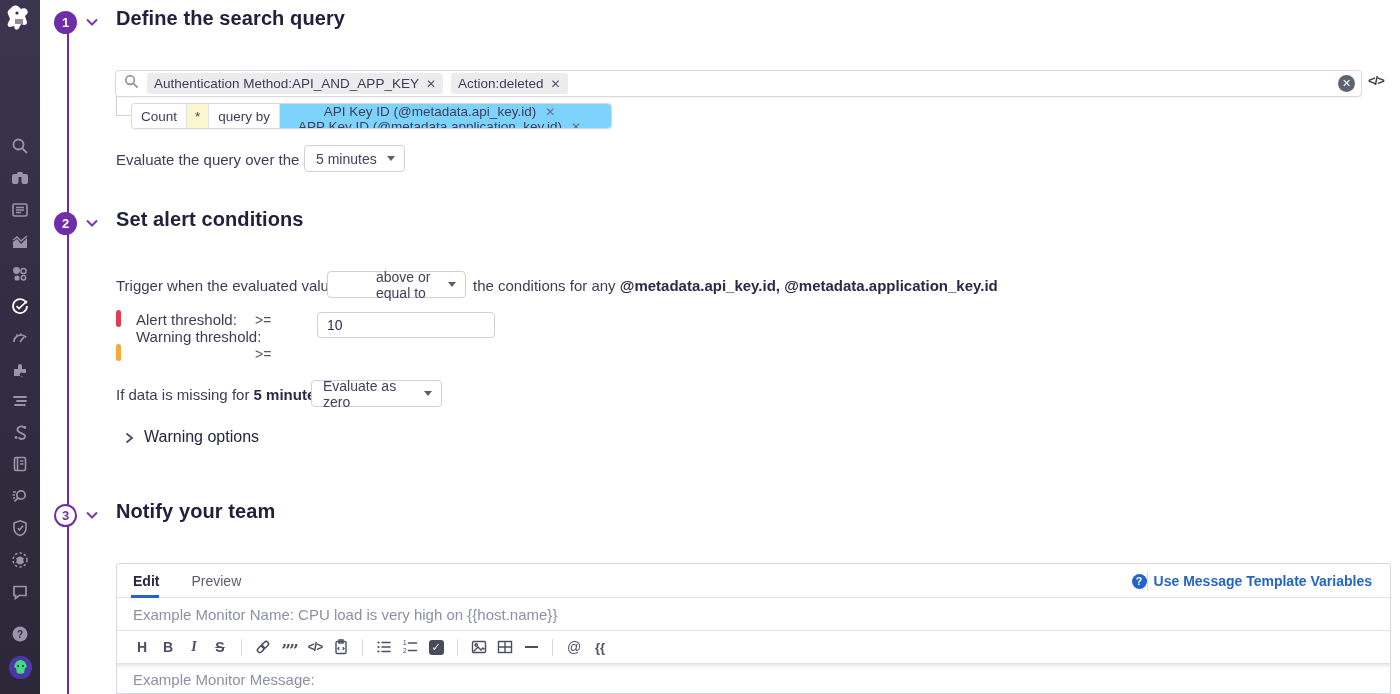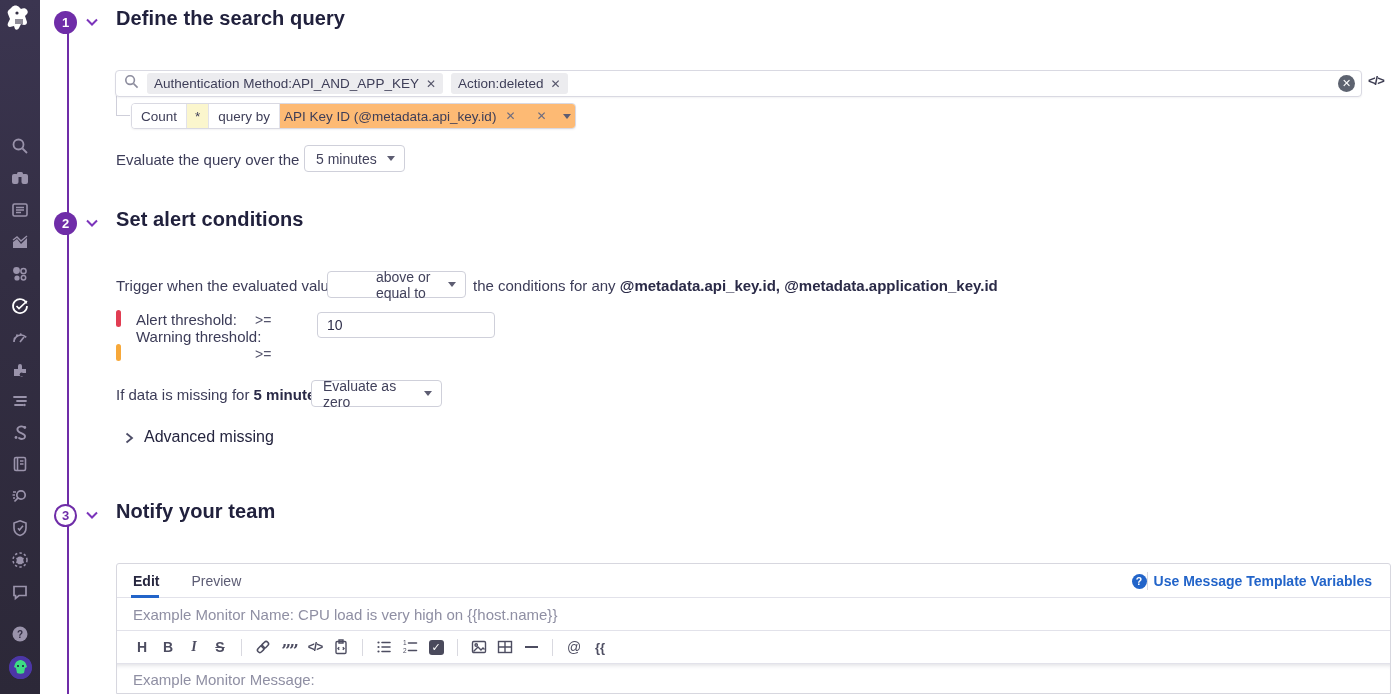--- a/index.html
+++ b/index.html
@@ -42,21 +42,21 @@
     color:#3d3d52; letter-spacing:-1px; cursor:pointer; z-index:2;}
 
   .elbow { position:absolute; left:116px; top:96px; width:14px; height:20px;
     border-left:1px solid #cfcfda; border-bottom:1px solid #cfcfda; z-index:1; }
   .grouprow { position:absolute; left:131px; top:103px; height:26px; display:flex;
     border:1px solid #d9d9e2; border-radius:4px; overflow:hidden; background:#fff;
     box-shadow:0 1px 2px rgba(40,40,70,.06); z-index:2; align-items:stretch; }
   .seg { display:flex; align-items:center; padding:0 9px; font-size:13.5px; color:#3e3e58;
     border-right:1px solid #e2e2ea; background:#fff; white-space:nowrap; }
   .seg.star { background:#fbf6cd; padding:0 8px; }
-  .seg.pink { background:#fdba74; border-right:none; padding:0 4px; }
+  .seg.pink { background:#7dd3fc; border-right:none; padding:0 18px;flex-direction:column; }
   .ptag { display:inline-flex; align-items:center; font-size:13.5px; color:#3e3e58; white-space:nowrap; }
   .ptag .x { margin:0 12px 0 9px; color:#6b6b80; font-size:12px; cursor:pointer; }
   .caret { width:0; height:0; border-left:4.5px solid transparent; border-right:4.5px solid transparent;
     border-top:5px solid #5d5d72; margin-left:4px; flex:none;}
 
   .row-text { position:absolute; font-size:15px; color:#3c3c58; z-index:2;}
   .dropdown { position:absolute; height:27px; border:1px solid #cfd0da; border-radius:4px;
     background:#fff; display:flex; align-items:center; padding:0 9px 0 11px; font-size:14px;
     color:#42425c; cursor:pointer; z-index:2; }
   .dropdown .caret { margin-left:10px; }
@@ -270,20 +270,21 @@
   <div class="grouprow">
     <span class="seg">Count</span>
     <span class="seg star">*</span>
     <span class="seg">query by</span>
     <span class="seg pink">
       <span class="ptag">
           <span>API Key ID (@metadata.api_key.id)</span>
           <span class="x">✕</span>
         </span>
       <span class="ptag">
+          <span>APP Key ID (@metadata.application_key.id)</span>
           <span class="x">✕</span>
         </span>
       <span class="caret"></span>
     </span>
   </div>
 
   <div class="row-text" style="left:116px; top:151px;">Evaluate the query over the last</div>
   <div class="dropdown" style="left:304px; top:145px;">
     <span>5 minutes</span>
       <span class="caret"></span>
@@ -323,21 +324,21 @@
   <div class="dropdown" style="left:311px; top:380px; width:131px;">
     <span>Evaluate as zero</span>
       <span class="caret" style="margin-left:auto"></span>
   </div>
 
   <div class="adv-chevron">
       <svg viewBox="0 0 14 14" fill="none" stroke="currentColor" stroke-width="1.8">
         <path d="M4.5 2.5 10 7l-5.5 4.5"></path>
       </svg>
     </div>
-  <div class="adv-label">Advanced missing</div>
+  <div class="adv-label">Warning options</div>
 
   <div class="step-badge open" style="top:504px">3</div>
   <div class="sec-chevron" style="top:507px">
       <svg viewBox="0 0 16 16" fill="none" stroke="currentColor" stroke-width="2">
         <path d="M3 5.5 8 10.5 13 5.5"></path>
       </svg>
     </div>
   <h2 class="sec-title" style="top:500px">Notify your team</h2>
 
   <div class="editor">

